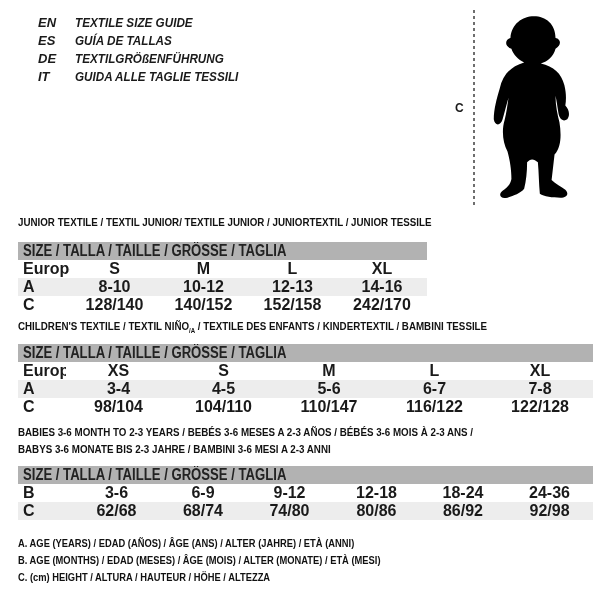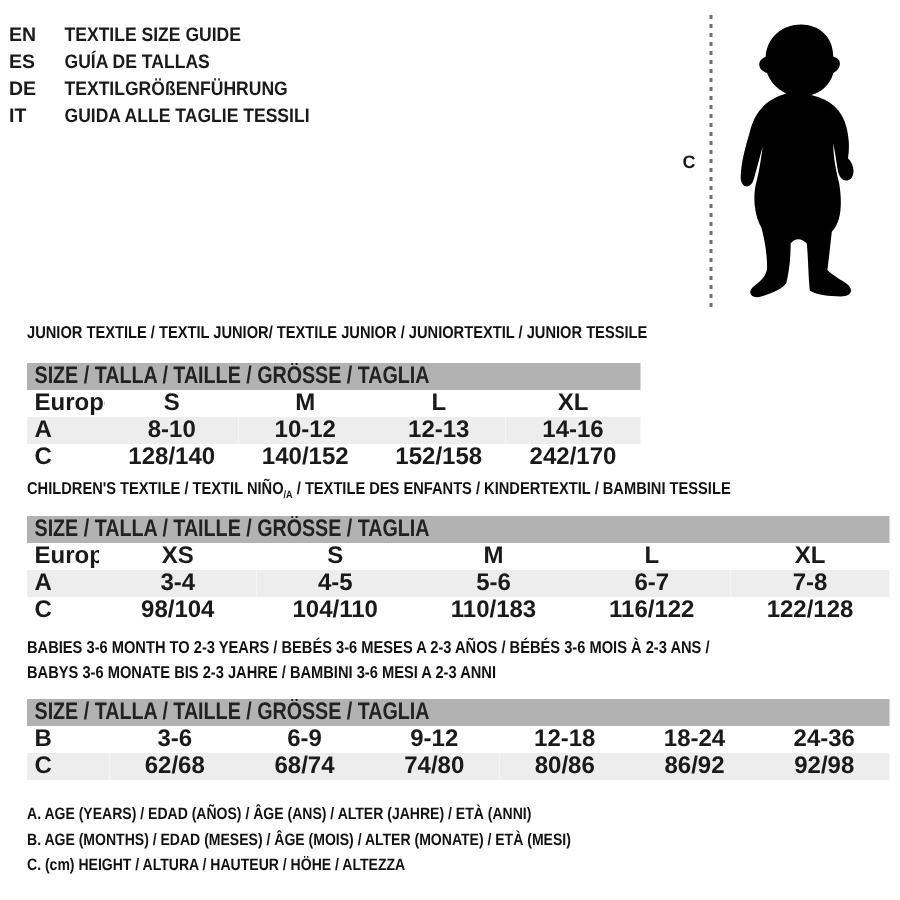--- a/index.html
+++ b/index.html
@@ -8,21 +8,21 @@
     background: #ffffff;
     font-family: "Liberation Sans", sans-serif;
     font-weight: bold;
     color: #1a1a1a;
     position: relative;
     overflow: hidden;
   }
   .canvas { position: absolute; inset: 0; }
 
   
-  .lang-list { position: absolute; left: 6px; top: 13px; }
+  .lang-list { position: absolute; left: 38px; top: 13px; font-style: italic; }
   .lang-row { display: flex; height: 18px; align-items: center; font-size: 13px; }
   .lang-code { width: 37px; flex: 0 0 37px; }
   .lang-label { transform: scaleX(0.9); transform-origin: 0 50%; white-space: nowrap; }
 
   
   .dash-line {
     position: absolute; left: 473px; top: 10px; width: 2px; height: 197px;
     background: repeating-linear-gradient(180deg, #6e6e6e 0 3px, transparent 3px 6px);
   }
   .measure-c { position: absolute; left: 455px; top: 101px; font-size: 12px; }
@@ -183,21 +183,21 @@
       <td>3-4</td>
       <td>4-5</td>
       <td>5-6</td>
       <td>6-7</td>
       <td>7-8</td>
     </tr>
     <tr class="rw">
       <td class="lbl">C</td>
       <td>98/104</td>
       <td>104/110</td>
-      <td>110/183</td>
+      <td>110/147</td>
       <td>116/122</td>
       <td>122/128</td>
     </tr>
   </tbody>
     </table>
 
   <div class="sec-title" style="top:426px">BABIES 3-6 MONTH TO 2-3 YEARS / BEBÉS 3-6 MESES A 2-3 AÑOS / BÉBÉS 3-6 MOIS À 2-3 ANS /</div>
   <div class="sec-title" style="top:443px">BABYS 3-6 MONATE BIS 2-3 JAHRE / BAMBINI 3-6 MESI A 2-3 ANNI</div>
   <table class="size-table" style="top:466px; width:575px">
     <colgroup>

